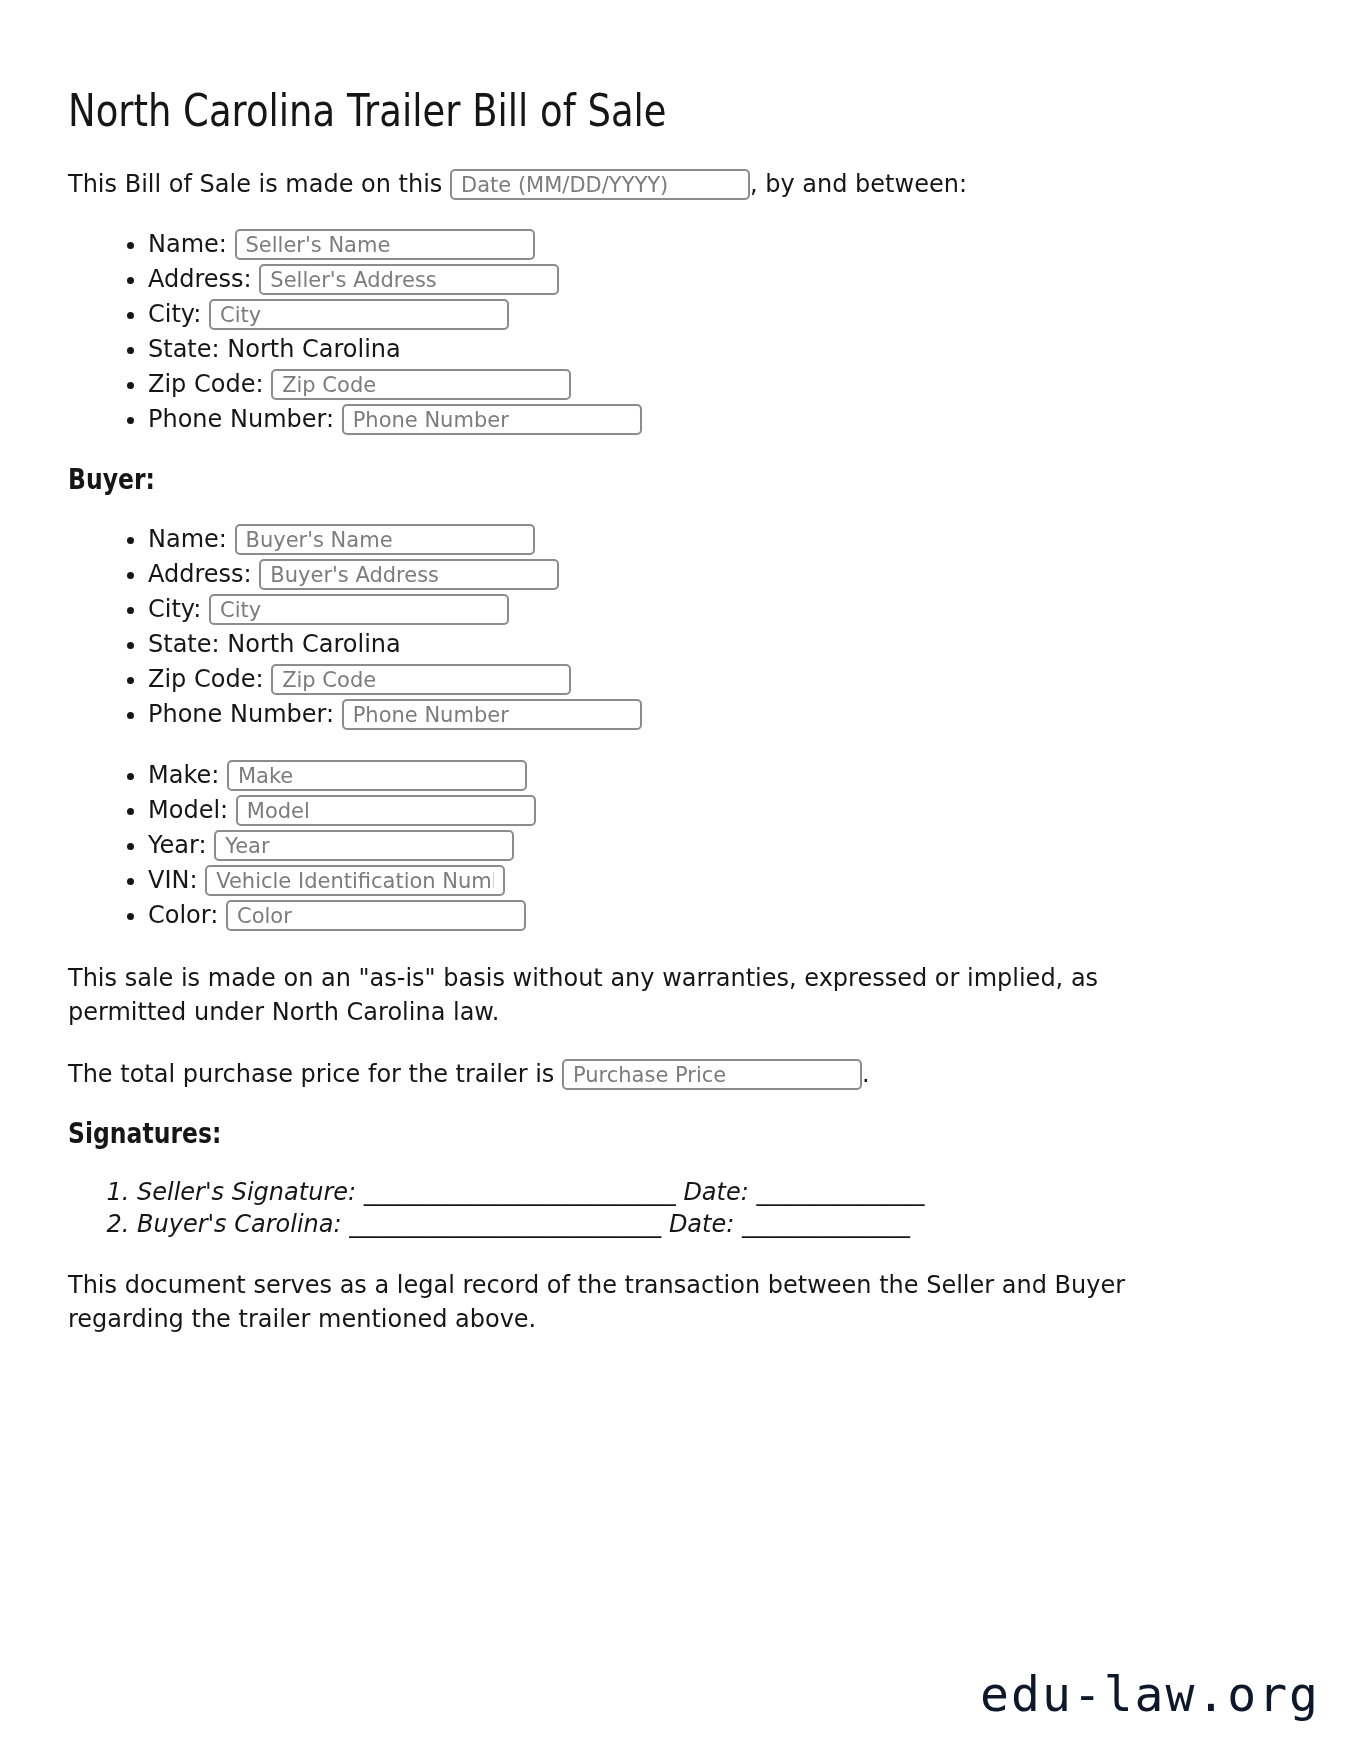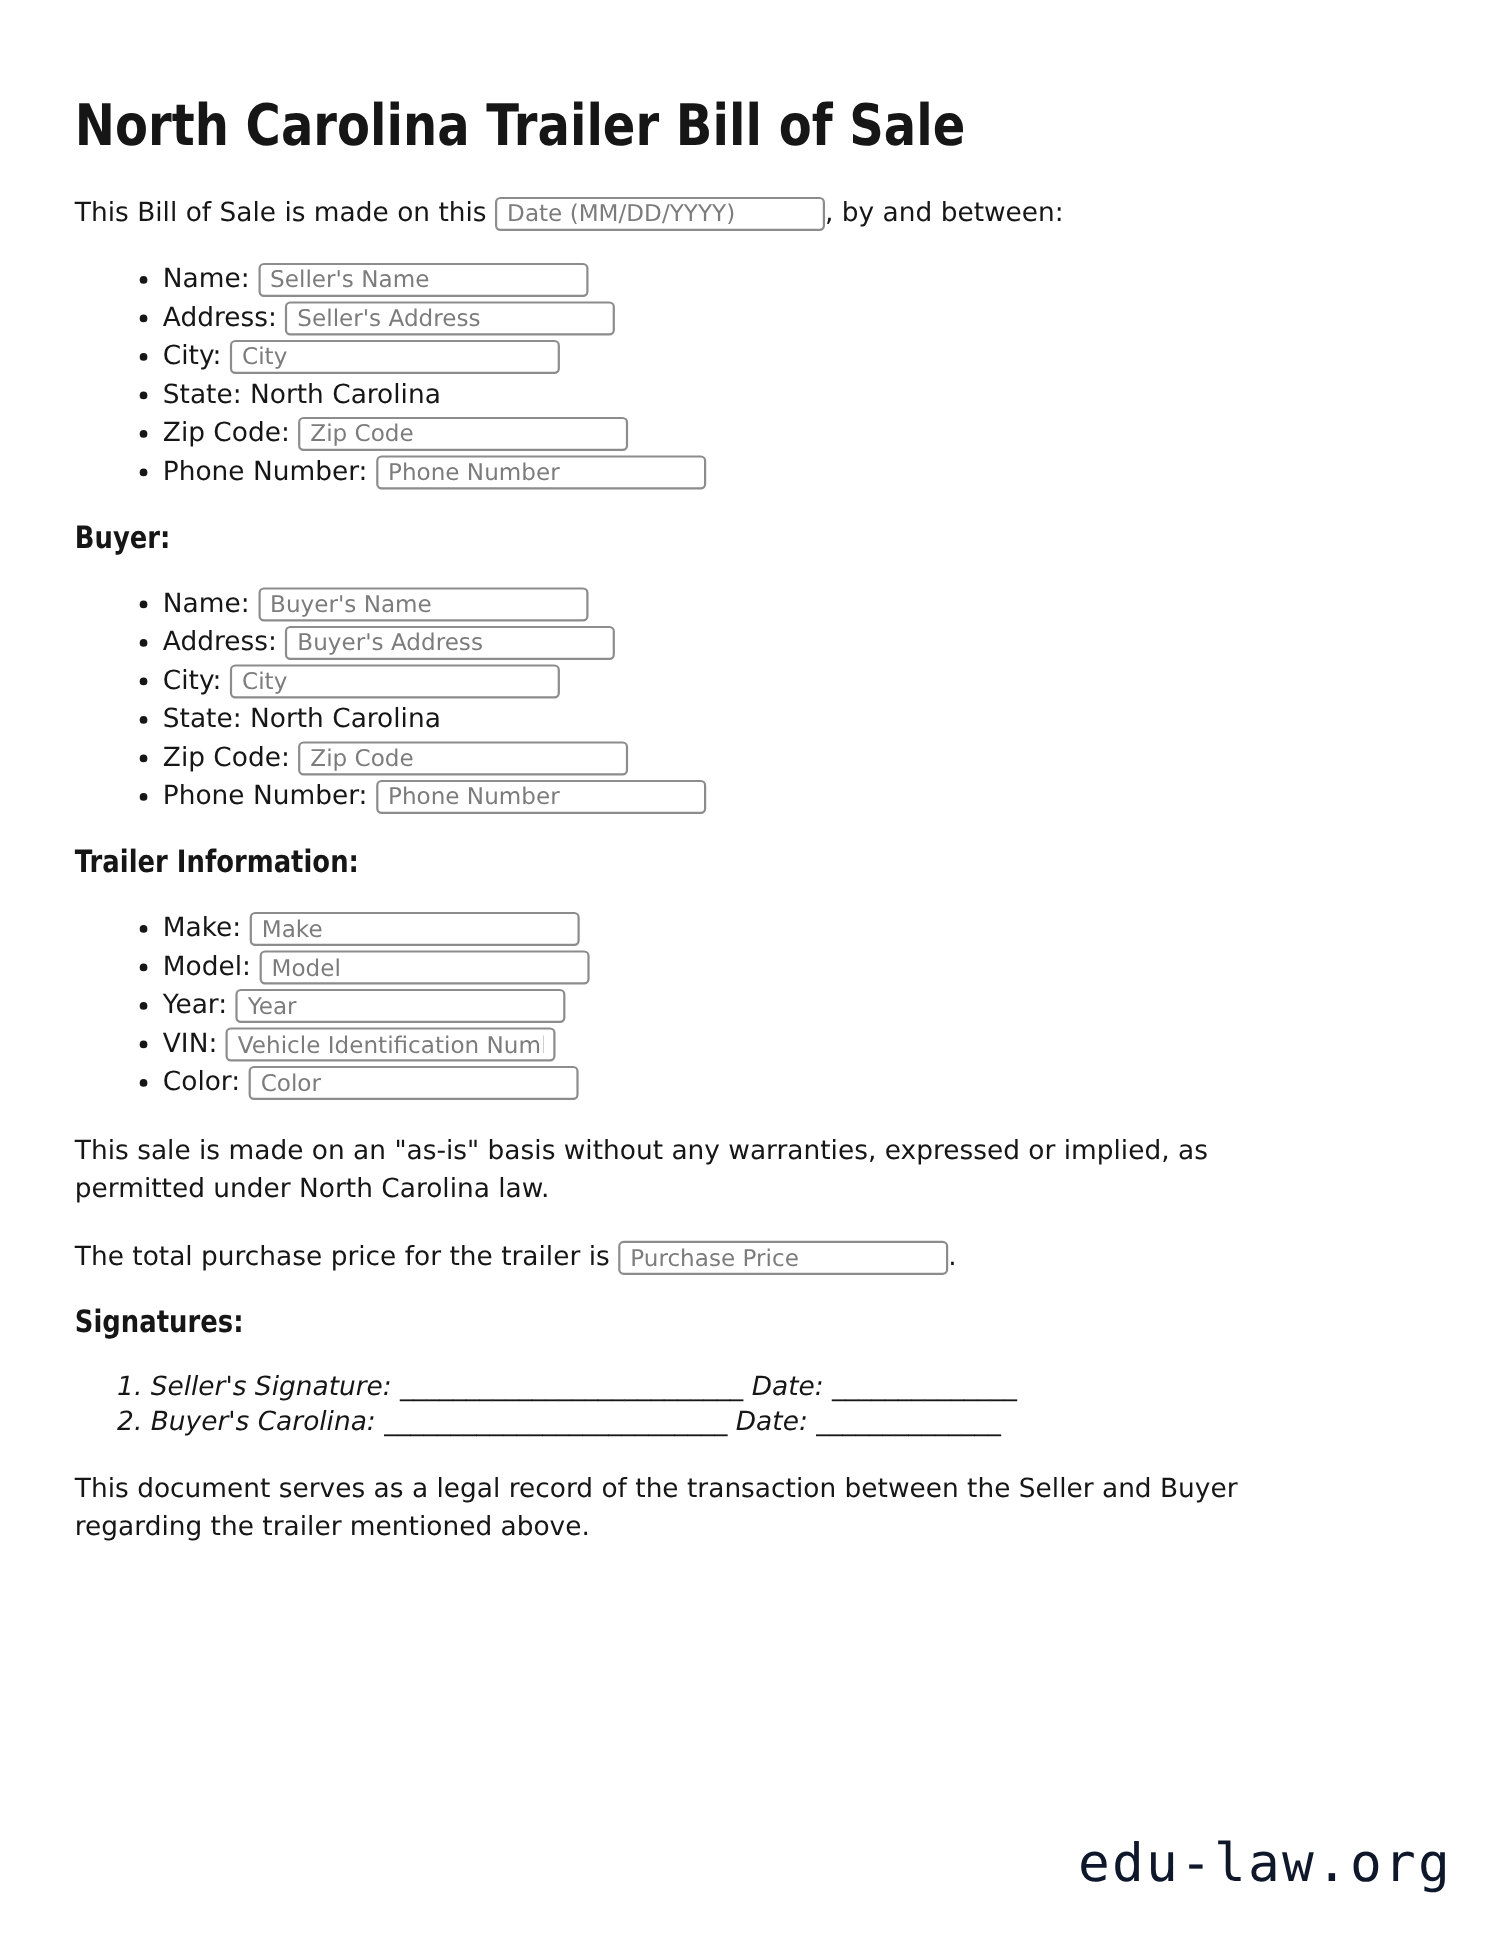--- a/index.html
+++ b/index.html
@@ -3,21 +3,21 @@
 <meta charset="utf-8">
 <style>
   html,body{margin:0;padding:0;}
   body{
     width:1362px;height:1763px;box-sizing:border-box;
     padding:56px 64px 0 68px;
     background:#ffffff;color:#161616;
     font-family:"DejaVu Sans",sans-serif;font-size:24px;
     position:relative;overflow:hidden;
   }
-  h1{font-size:52px;font-weight:bold;margin:30px 0 0 0;line-height:1.15;white-space:nowrap;}
+  h1{font-size:44px;font-weight:normal;margin:30px 0 0 0;line-height:1.15;white-space:nowrap;}
   .cond{display:inline-block;transform:scaleX(0.84);transform-origin:0 50%;white-space:nowrap;}
   h3.section{font-size:28px;font-weight:bold;margin:27px 0 0 0;line-height:1.15;}
   p.line{margin:30px 0 0 0;line-height:34px;}
   p.para{margin:28px 0 0 0;line-height:34px;}
   .multiline{white-space:pre-line;}
   ul.fields{margin:26px 0 0 0;padding-left:80px;}
   ul.fields li{line-height:35px;}
   ol.sigs{margin:26px 0 0 0;padding-left:69px;font-style:italic;}
   ol.sigs li{line-height:32px;}
   input.field{
@@ -69,21 +69,20 @@
     <li><span>City:</span>
       <input class="field" type="text" placeholder="City" style=""></li>
     <li><span>State:</span>
       <span>North Carolina</span></li>
     <li><span>Zip Code:</span>
       <input class="field" type="text" placeholder="Zip Code" style=""></li>
     <li><span>Phone Number:</span>
       <input class="field" type="text" placeholder="Phone Number" style=""></li>
   </ul>
 
-  <h3 class="section"><span class="cond">Trailer Information:</span></h3>
   <ul class="fields">
     <li><span>Make:</span>
       <input class="field" type="text" placeholder="Make" style=""></li>
     <li><span>Model:</span>
       <input class="field" type="text" placeholder="Model" style=""></li>
     <li><span>Year:</span>
       <input class="field" type="text" placeholder="Year" style=""></li>
     <li><span>VIN:</span>
       <input class="field" type="text" placeholder="Vehicle Identification Number" style=""></li>
     <li><span>Color:</span>

